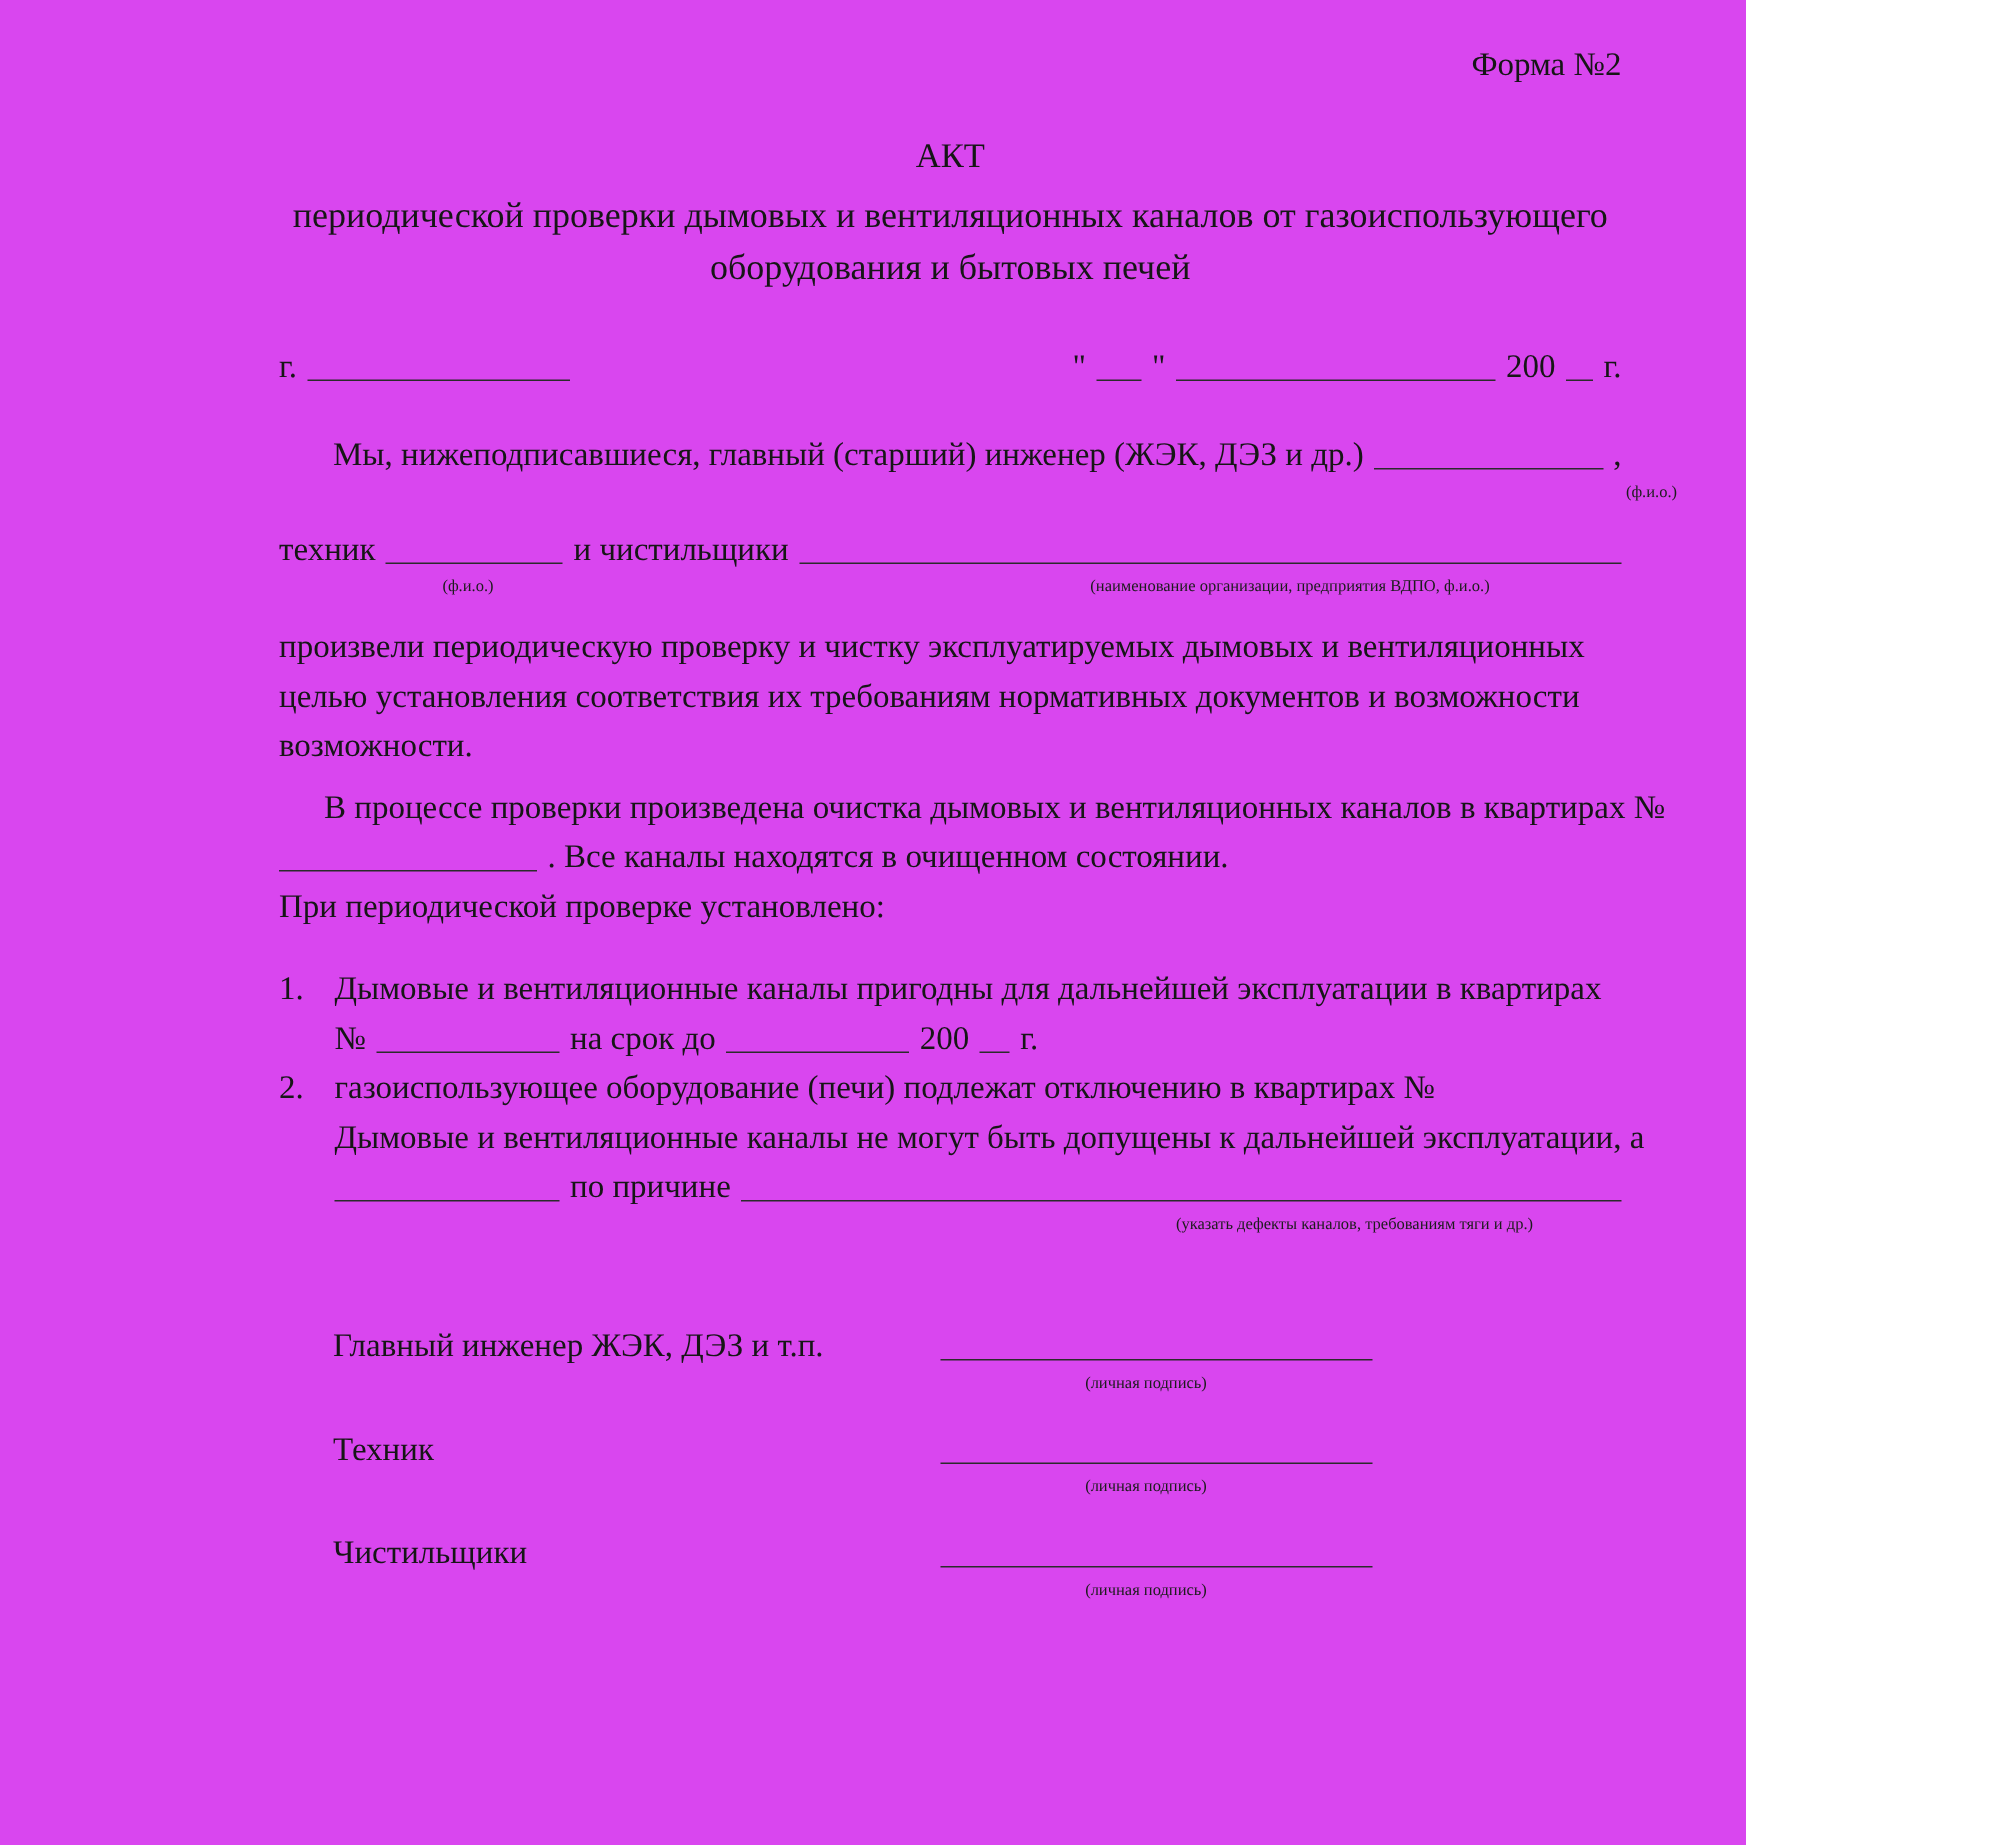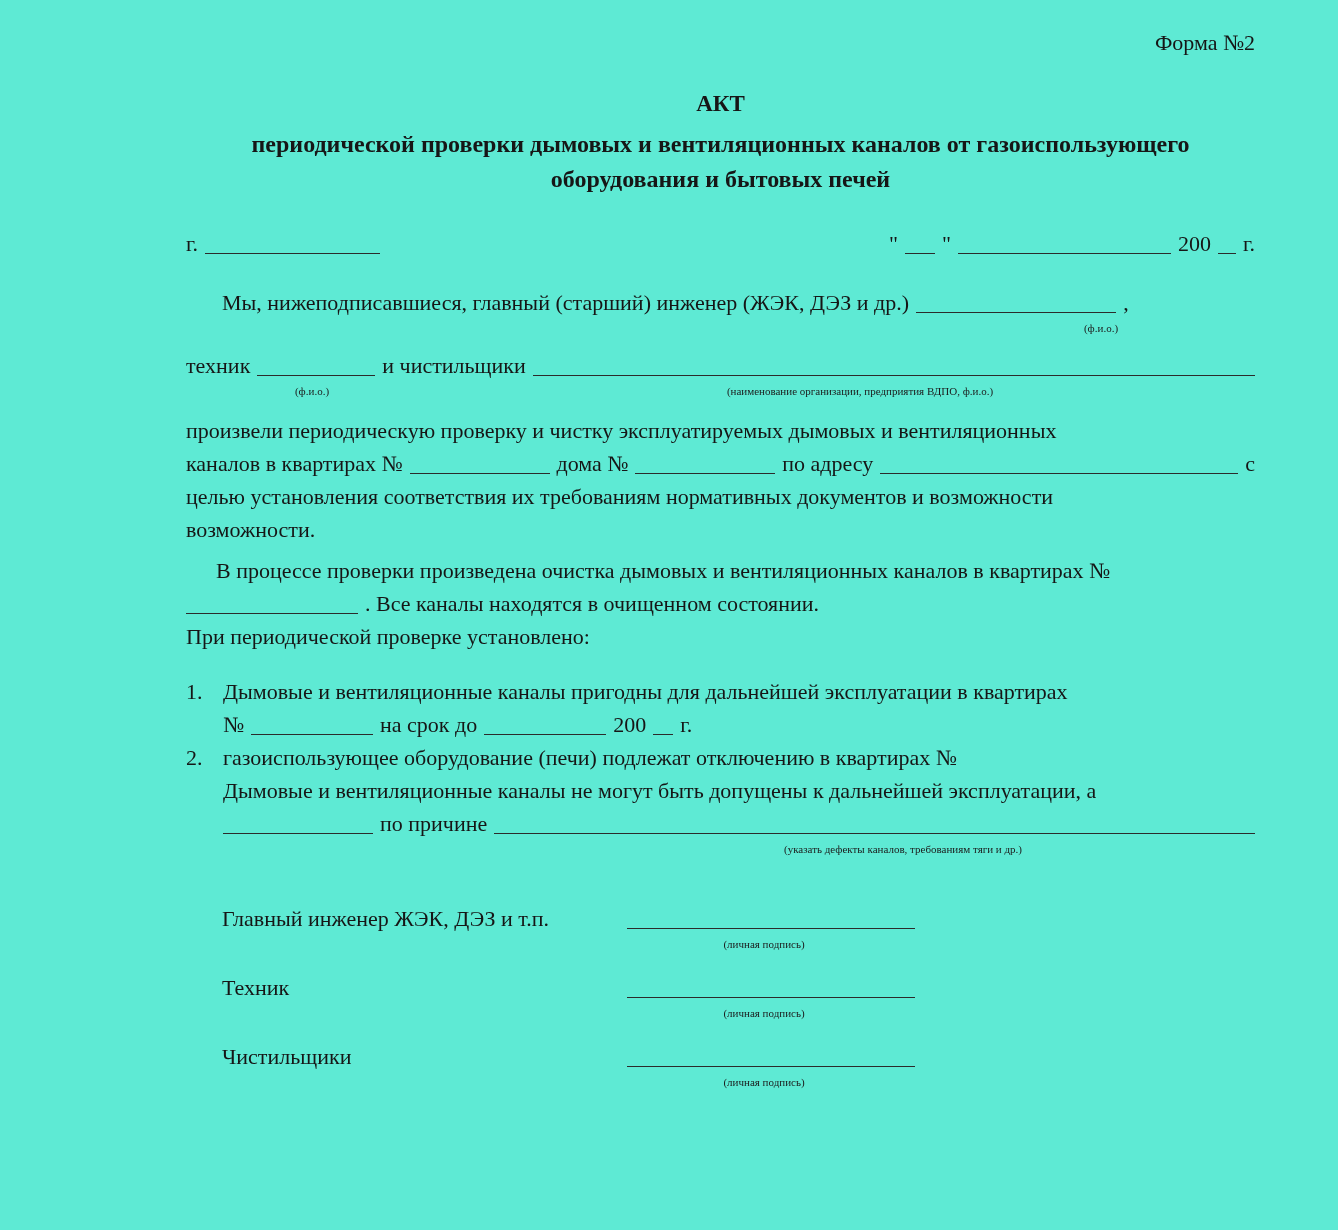--- a/index.html
+++ b/index.html
@@ -2,30 +2,30 @@
 <html lang="ru"><head>
 <meta charset="utf-8">
 <style>
   * { margin:0; padding:0; box-sizing:border-box; }
   html,body { background:#ffffff; }
   body {
     width:1338px; height:1230px;
     font-family:"Liberation Serif","DejaVu Serif",serif;
     color:#161616;
   }
-  .page { position:relative; width:1338px; height:1230px; padding:26px 83px 0 186px; background:#5eead4; }
+  .page { position:relative; width:1164px; height:1230px; padding:26px 83px 0 186px; background:#d946ef; }
   .line { font-size:22px; line-height:33px; white-space:nowrap; }
   .frow { display:flex; align-items:baseline; gap:7px; font-size:22px; line-height:33px; white-space:nowrap; }
   .blank {
     display:inline-block; height:0;
     border-bottom:1.6px solid #2b2b2b;
     align-self:flex-end; margin-bottom:6px;
   }
   .fill { flex:1 1 auto; }
-  .bold { font-weight:bold; }
+  .bold { font-weight:normal; }
   .center { text-align:center; }
   .right { text-align:right; }
   .caprow { position:relative; height:22px; font-size:11px; line-height:18px; color:#1c1c1c; }
   .caprow .cap { position:absolute; top:0; transform:translateX(-50%); white-space:nowrap; }
   .title-h { font-size:23px; line-height:34px; }
   .subtitle { font-size:24px; line-height:35px;text-align:center; }
   .list-item { display:flex; }
   .list-num { width:37px; flex:0 0 37px; font-size:22px; line-height:33px; }
   .list-body { flex:1 1 auto; min-width:0; }
   .sigrow { padding-left:36px; }
@@ -70,29 +70,20 @@
     <span>и чистильщики</span>
     <span class="blank fill"></span>
   </div>
   <div class="caprow">
     <span class="cap" style="left:126px">(ф.и.о.)</span>
     <span class="cap" style="left:674px">(наименование организации, предприятия ВДПО, ф.и.о.)</span>
   </div>
 
   <div style="margin-top:10px">
     <div class="line">произвели периодическую проверку и чистку эксплуатируемых дымовых и вентиляционных</div>
-    <div class="frow">
-      <span>каналов в квартирах №</span>
-      <span class="blank" style="width:140px"></span>
-      <span>дома №</span>
-      <span class="blank" style="width:140px"></span>
-      <span>по адресу</span>
-      <span class="blank fill"></span>
-      <span>с</span>
-    </div>
     <div class="line">целью установления соответствия их требованиям нормативных документов и возможности</div>
     <div class="line">возможности.</div>
   </div>
 
   <div style="margin-top:8px">
     <div class="line" style="text-indent:30px">В процессе проверки произведена очистка дымовых и вентиляционных каналов в квартирах №</div>
     <div class="frow">
       <span class="blank" style="width:172px"></span>
       <span>. Все каналы находятся в очищенном состоянии.</span>
     </div>
@@ -128,21 +119,21 @@
           <span class="blank fill"></span>
         </div>
         <div class="caprow">
           <span class="cap" style="left:680px">(указать дефекты каналов, требованиям тяги и др.)</span>
         </div>
       </div>
     </div>
 
   </div>
 
-  <div style="margin-top:40px">
+  <div style="margin-top:51px">
 
     <div class="frow sigrow">
       <span class="sig-label">Главный инженер ЖЭК, ДЭЗ и т.п.</span>
       <span class="blank" style="width:288px"></span>
     </div>
     <div class="caprow">
       <span class="cap" style="left:578px">(личная подпись)</span>
     </div>
 
     <div class="frow sigrow" style="margin-top:14px">

